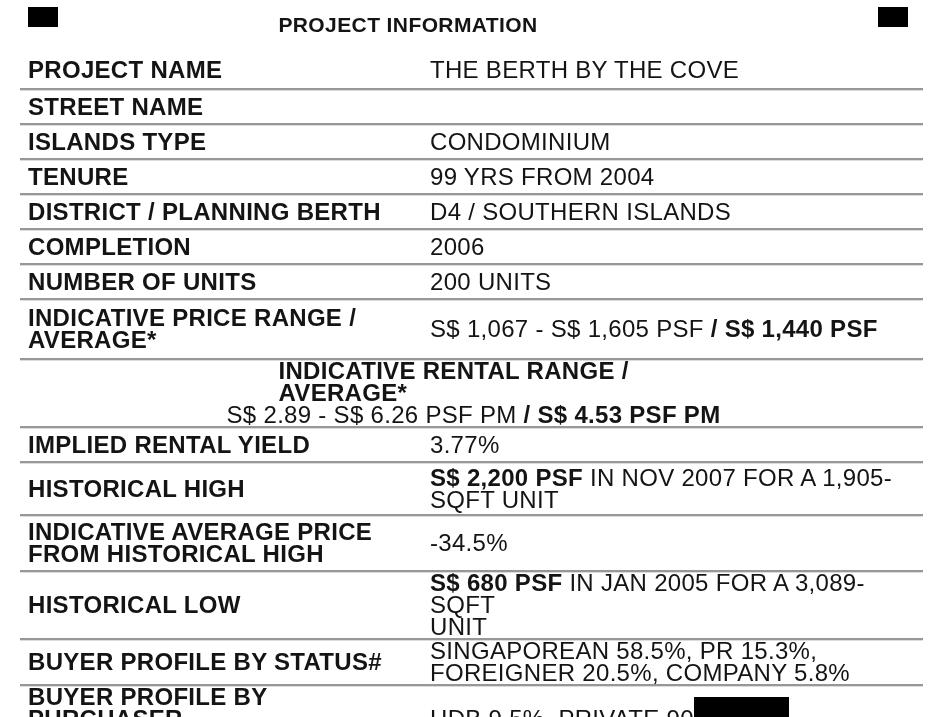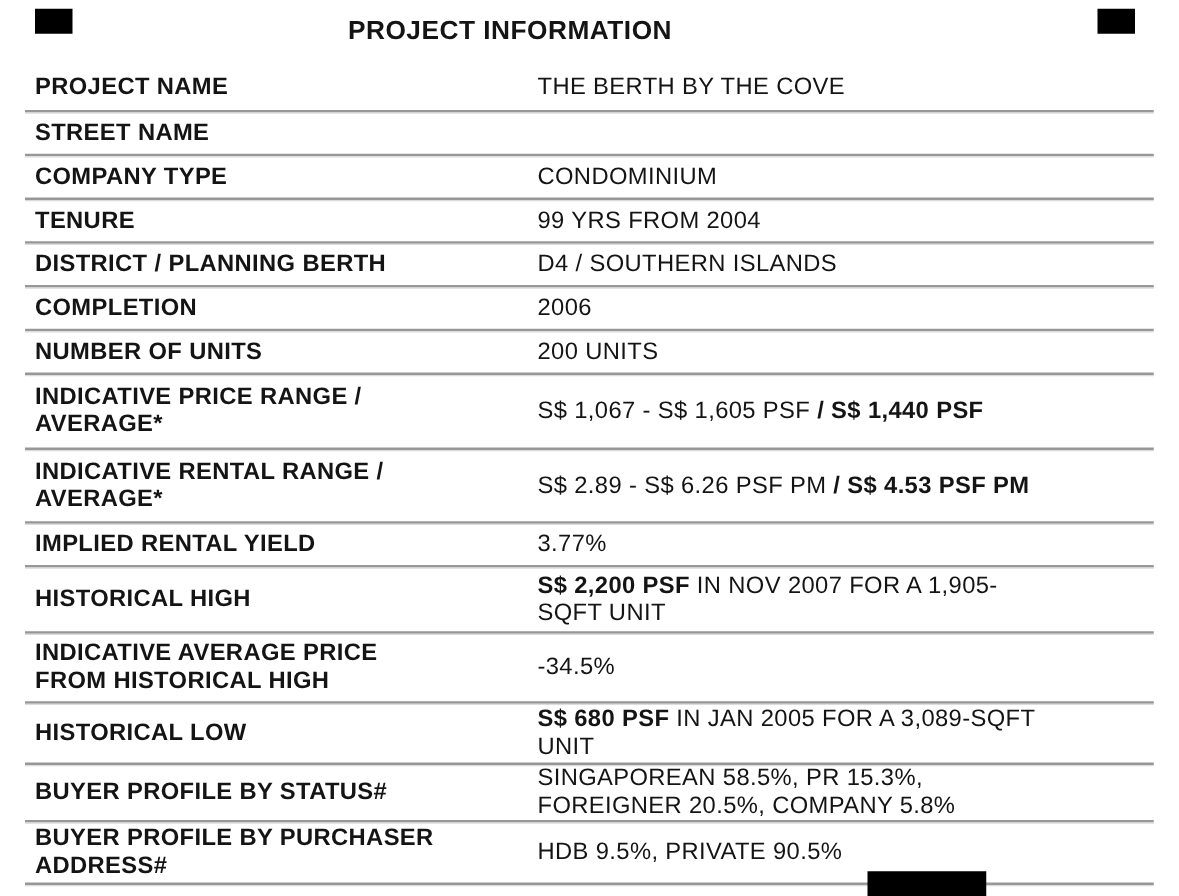--- a/index.html
+++ b/index.html
@@ -38,28 +38,28 @@
   }
   .row::after {
     content: "";
     position: absolute;
     left: 0; right: 0; bottom: -3px;
     height: 1px;
     background: #dcdcdc;
   }
   .row:nth-child(1)  { min-height: 38px; }
   .row:nth-child(8)  { min-height: 60px; }
-  .row:nth-child(9)  { min-height: 59px; }
+  .row:nth-child(9)  { min-height: 59px; flex-direction: column; }
   .row:nth-child(11) { min-height: 53px; }
   .row:nth-child(12) { min-height: 56px; }
   .row:nth-child(13) { min-height: 49px; }
   .row:nth-child(14) { min-height: 44px; }
   .row:nth-child(15) { min-height: 50px; }
   .cell {
-    font-size: 19px;
+    font-size: 24px;
     line-height: 22px;
     letter-spacing: 0.3px;
     white-space: pre-line;
   }
   .label {
     width: 402px;
     padding-left: 8px;
     box-sizing: border-box;
     font-weight: bold;
     flex: 0 0 auto;
@@ -87,21 +87,21 @@
   <div class="row">
     <div class="cell label">PROJECT NAME</div>
     <div class="cell value"><span>THE BERTH BY THE COVE</span></div>
   </div>
 
   <div class="row">
     <div class="cell label">STREET NAME</div>
   </div>
 
   <div class="row">
-    <div class="cell label">COMPANY TYPE</div>
+    <div class="cell label">ISLANDS TYPE</div>
     <div class="cell value"><span>CONDOMINIUM</span></div>
   </div>
 
   <div class="row">
     <div class="cell label">TENURE</div>
     <div class="cell value"><span>99 YRS FROM 2004</span></div>
   </div>
 
   <div class="row">
     <div class="cell label">DISTRICT / PLANNING BERTH</div>

